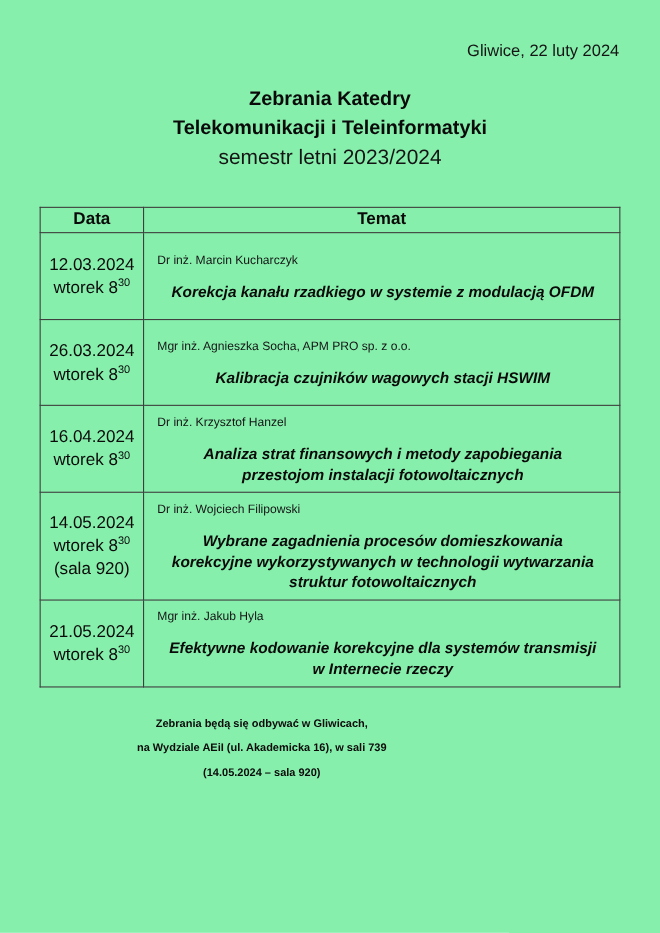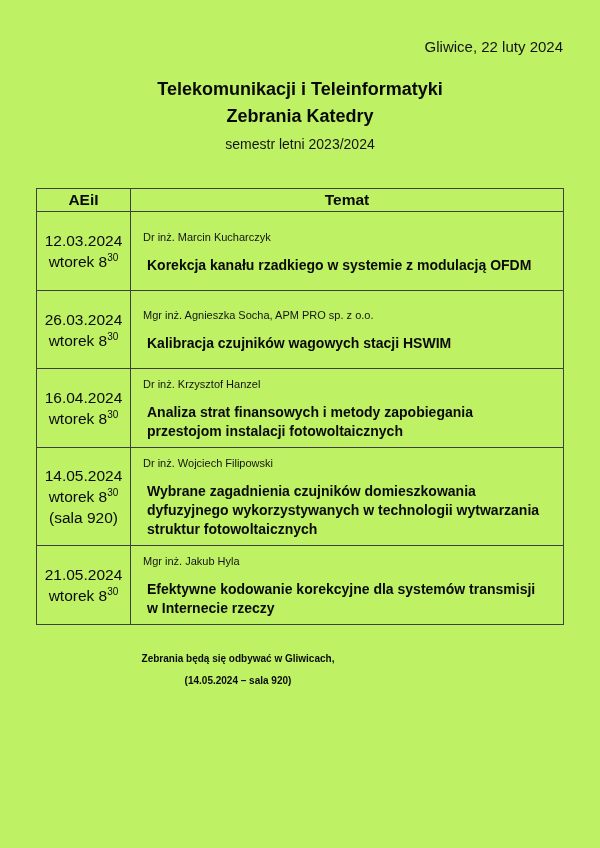--- a/index.html
+++ b/index.html
@@ -4,33 +4,33 @@
 <style>
   * { margin: 0; padding: 0; box-sizing: border-box; }
   html, body { background: #ffffff; }
   body {
     width: 600px; height: 848px;
     font-family: "Liberation Sans", sans-serif;
     color: #0a0a0a;
     position: relative;
     overflow: hidden;
   }
-  .page { position: relative; width: 600px; height: 848px; background: #bef264; }
+  .page { position: relative; width: 600px; height: 848px; background: #86efac; }
 
   .dateline {
     position: absolute; top: 38px; right: 37px;
     font-size: 15px; color: #141414;
   }
 
   .title-block {
     position: absolute; top: 76px; left: 0; width: 600px;
     text-align: center;
   }
   .title-line { font-size: 18px; font-weight: bold; line-height: 27px; color: #0a0a0a; }
-  .subtitle   { font-size: 14px; line-height: 24px; margin-top: 2px; color: #141414; }
+  .subtitle   { font-size: 19px; line-height: 24px; margin-top: 2px; color: #141414; }
 
   table.schedule {
     position: absolute; top: 188px; left: 36px;
     width: 528px;
     border-collapse: collapse;
     table-layout: fixed;
   }
   table.schedule th, table.schedule td {
     border: 1px solid #3f3f3f;
     vertical-align: middle;
@@ -63,51 +63,53 @@
     padding: 5px 10px 6px 12px;
   }
   .speaker {
     font-size: 11px;
     text-align: left;
     line-height: 20px;
     color: #141414;
   }
   .topic {
     font-size: 14px; font-weight: bold;
+    text-align: center;
     line-height: 19px;
     margin-top: 9px;
     padding: 0 4px;
     color: #0a0a0a;
+    font-style: italic;
   }
 
   .footer-block {
     position: absolute; top: 648px; left: 0; width: 476px;
     text-align: center;
     font-size: 10px; font-weight: bold;
     line-height: 22px;
     color: #0a0a0a;
   }
 </style>
 </head>
 <body>
 
 <div class="page">
 
   <div class="dateline">Gliwice, 22 luty 2024</div>
 
   <div class="title-block">
+    <div class="title-line">Zebrania Katedry</div>
     <div class="title-line">Telekomunikacji i Teleinformatyki</div>
-    <div class="title-line">Zebrania Katedry</div>
     <div class="subtitle">semestr letni 2023/2024</div>
   </div>
 
   <table class="schedule">
     <tbody>
         <tr class="head-row">
-      <th class="col-date">AEiI</th>
+      <th class="col-date">Data</th>
       <th class="col-topic">Temat</th>
     </tr>
 
     <tr class="r1">
       <td class="date-cell">
         <span>12.03.2024</span><br>
         <span>wtorek 8</span><sup>30</sup>
       </td>
       <td class="topic-cell">
         <div class="speaker">Dr inż. Marcin Kucharczyk</div>
@@ -138,35 +140,36 @@
     </tr>
 
     <tr class="r4">
       <td class="date-cell">
         <span>14.05.2024</span><br>
         <span>wtorek 8</span><sup>30</sup><br>
         <span>(sala 920)</span>
       </td>
       <td class="topic-cell">
         <div class="speaker">Dr inż. Wojciech Filipowski</div>
-        <div class="topic">Wybrane zagadnienia czujników domieszkowania dyfuzyjnego wykorzystywanych w technologii wytwarzania struktur fotowoltaicznych</div>
+        <div class="topic">Wybrane zagadnienia procesów domieszkowania korekcyjne wykorzystywanych w technologii wytwarzania struktur fotowoltaicznych</div>
       </td>
     </tr>
 
     <tr class="r5">
       <td class="date-cell">
         <span>21.05.2024</span><br>
         <span>wtorek 8</span><sup>30</sup>
       </td>
       <td class="topic-cell">
         <div class="speaker">Mgr inż. Jakub Hyla</div>
         <div class="topic">Efektywne kodowanie korekcyjne dla systemów transmisji w Internecie rzeczy</div>
       </td>
     </tr>
   </tbody>
     </table>
 
   <div class="footer-block">
     <div>Zebrania będą się odbywać w Gliwicach,</div>
+    <div>na Wydziale AEiI (ul. Akademicka 16), w sali 739</div>
     <div>(14.05.2024 – sala 920)</div>
   </div>
 
 </div>
 
 </body></html>

